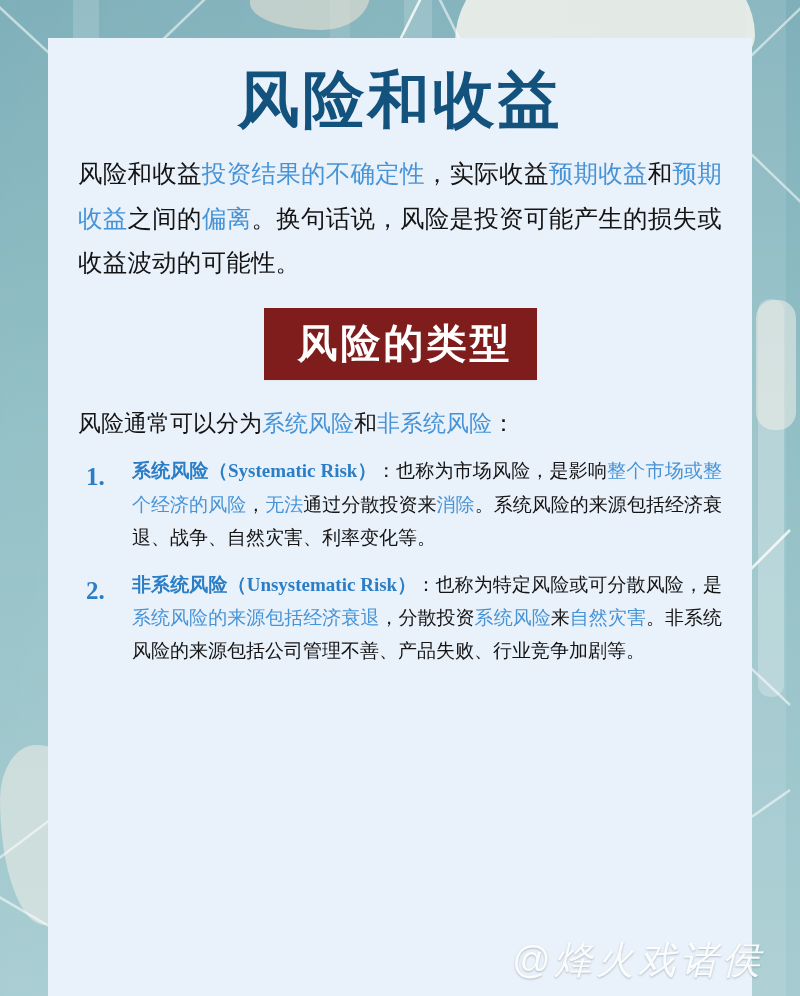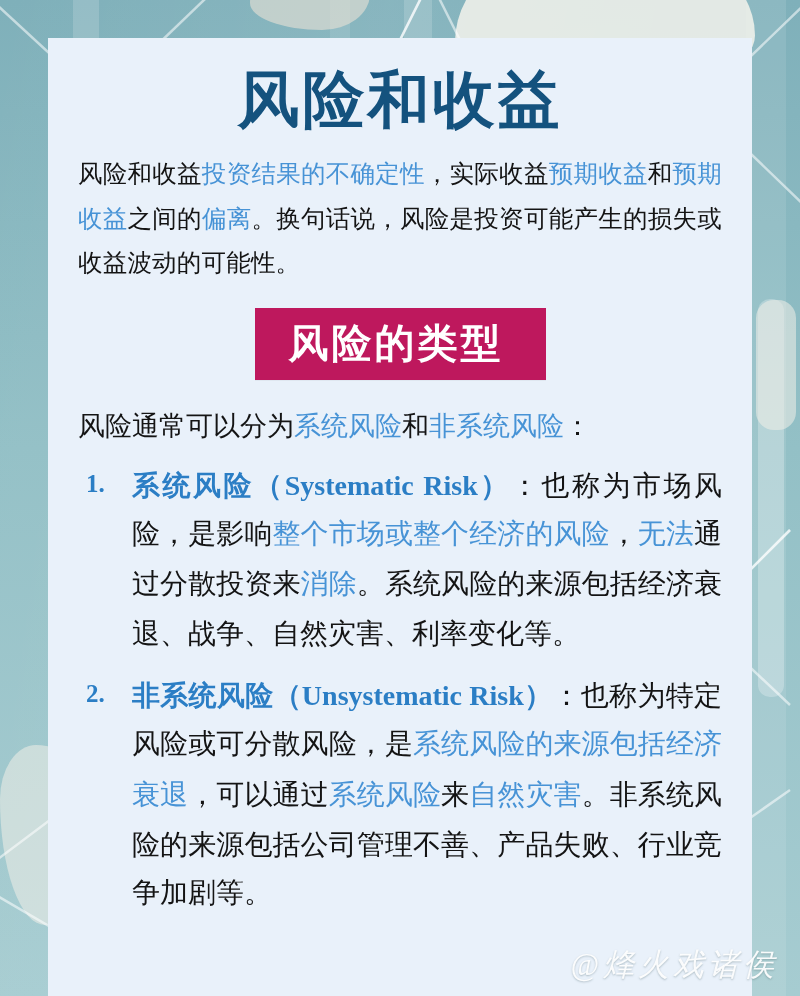--- a/index.html
+++ b/index.html
@@ -107,48 +107,48 @@
   }
 
   .hl { color: #4793d6; font-family: Liberation Mono, monospace; }
 
   .banner-wrap {
     display: flex;
     justify-content: center;
     margin: 24px 0 24px 0;
   }
   .banner {
-    background: #be185d;
+    background: #7f1d1d;
     color: #ffffff;
     font-size: 40px;
     font-weight: 700;
     letter-spacing: 3px;
-    padding: 12px 42px 14px 34px;
+    padding: 12px 24px 14px 34px;
     line-height: 1.15;
     text-align: center;
     box-shadow: 0 1px 0 rgba(0,0,0,0.04);
   }
 
   .lead {
-    font-size: 27px;
+    font-size: 23px;
     line-height: 1.7;
     color: #141414;
     margin-bottom: 10px;
   }
 
   ol.risk-list {
     list-style: none;
     counter-reset: risk;
   }
   ol.risk-list > li {
     counter-increment: risk;
     position: relative;
     padding-left: 54px;
     margin-bottom: 14px;
-    font-size: 28px;
+    font-size: 19px;
     line-height: 1.72;
     color: #141414;
     text-align: justify;
     text-justify: inter-character;
   }
   ol.risk-list > li::before {
     content: counter(risk) ".";
     position: absolute;
     left: 8px;
     top: 0;
@@ -163,25 +163,25 @@
   }
   .term-en {
     font-family: "Liberation Serif", "DejaVu Serif", serif;
     font-weight: 700;
     color: #2b7ec5;
   }
 
   
   #watermark {
     position: absolute;
-    right: 22px;
+    right: 36px;
     bottom: 10px;
-    font-family: Liberation Serif, serif;
+    font-family: Liberation Sans, sans-serif;
     font-style: italic;
-    font-size: 31px;
+    font-size: 38px;
     letter-spacing: 4px;
     color: rgba(255,255,255,0.93);
     text-shadow: 0 1px 2px rgba(60,90,95,0.35);
     white-space: nowrap;
   }
 </style>
 </head>
 <body>
 
 <div id="bg">
@@ -227,20 +227,20 @@
       <div class="banner">风险的类型</div>
     </div>
 
     <p class="lead"><span>风险通常可以分为</span><span class="hl">系统风险</span><span>和</span><span class="hl">非系统风险</span><span>：</span></p>
 
     <ol class="risk-list">
       <li>
         <span class="term">系统风险</span><span class="term-en">（Systematic Risk）</span><span><span>：也称为市场风险，是影响</span><span class="hl">整个市场或整个经济的风险</span><span>，</span><span class="hl">无法</span><span>通过分散投资来</span><span class="hl">消除</span><span>。系统风险的来源包括经济衰退、战争、自然灾害、利率变化等。</span></span>
       </li>
       <li>
-        <span class="term">非系统风险</span><span class="term-en">（Unsystematic Risk）</span><span><span>：也称为特定风险或可分散风险，是</span><span class="hl">系统风险的来源包括经济衰退</span><span>，可以通过</span><span class="hl">系统风险</span><span>来</span><span class="hl">自然灾害</span><span>。非系统风险的来源包括公司管理不善、产品失败、行业竞争加剧等。</span></span>
+        <span class="term">非系统风险</span><span class="term-en">（Unsystematic Risk）</span><span><span>：也称为特定风险或可分散风险，是</span><span class="hl">系统风险的来源包括经济衰退</span><span>，分散投资</span><span class="hl">系统风险</span><span>来</span><span class="hl">自然灾害</span><span>。非系统风险的来源包括公司管理不善、产品失败、行业竞争加剧等。</span></span>
       </li>
     </ol>
 
   </div>
 </div>
 
 <div id="watermark">@烽火戏诸侯</div>
 
 </body></html>

